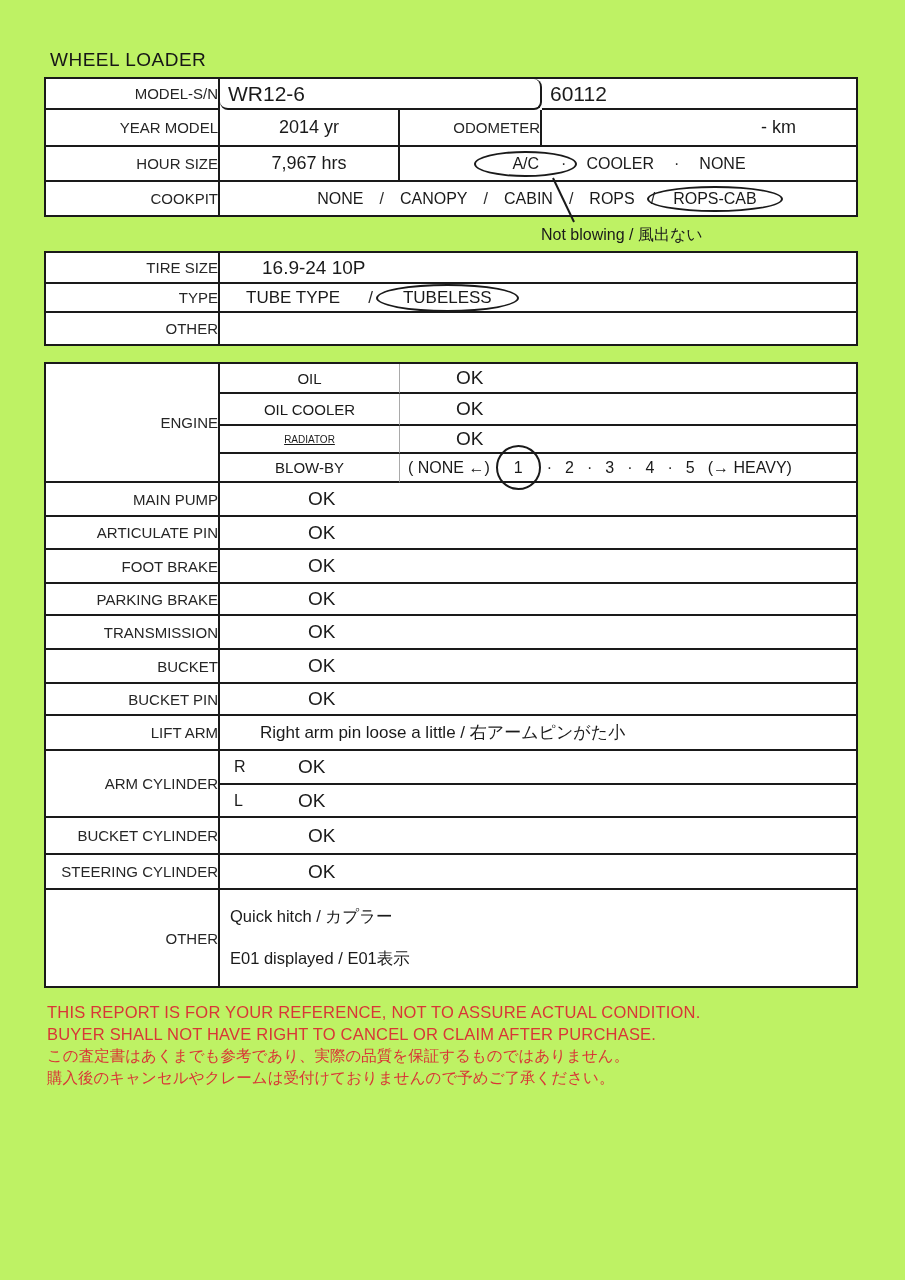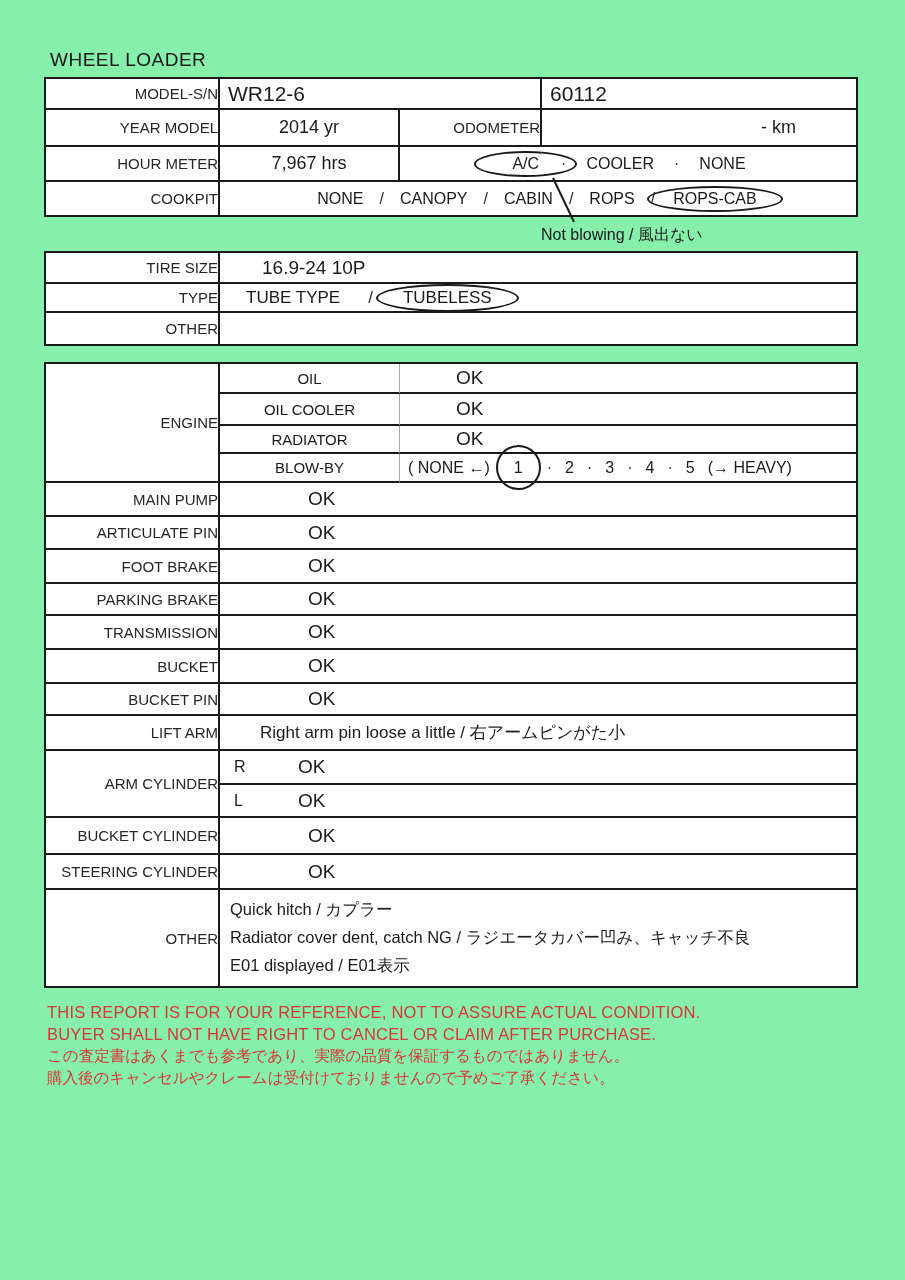--- a/index.html
+++ b/index.html
@@ -1,38 +1,38 @@
 <!DOCTYPE html>
 <html><head>
 <meta charset="utf-8">
 <style>
   html,body{margin:0;padding:0;background:#fff;}
   .page{
-    position:relative;width:905px;height:1280px;background:#86efac;overflow:hidden;
+    position:relative;width:905px;height:1280px;background:#bef264;overflow:hidden;
     font-family:"Liberation Sans","DejaVu Sans",sans-serif;color:#1a1a1a;
   }
   .overlay{position:absolute;left:0;top:0;width:905px;height:1280px;pointer-events:none;z-index:5;}
   .title{position:absolute;left:50px;top:49px;font-size:19px;letter-spacing:.5px;color:#161616;}
 
   .tbl{position:absolute;left:44px;width:810px;border:2px solid #1a1a1a;display:grid;background:#fff;}
   .t1{top:77px;grid-template-columns:174px 180px 142px 1fr;grid-template-rows:31px 37px 35px 33px;}
   .t2{top:251px;grid-template-columns:174px 1fr;grid-template-rows:31px 29px 31px;}
   .t3{top:362px;grid-template-columns:174px 180px 1fr;
       grid-template-rows:30px 32px 28px 29px 34px 33px 34px 32px 34px 34px 32px 35px 34px 33px 37px 35px 96px;}
 
   .c{display:flex;align-items:center;min-width:0;}
   .br{border-right:2px solid #1a1a1a;}
   .brl{border-right:1.5px solid #a9a9a9;}
   .bb{border-bottom:2px solid #1a1a1a;}
   .lab{justify-content:flex-end;padding-right:0;font-size:15px;color:#262626;white-space:nowrap;}
   .ctr{justify-content:center;}
   .big{font-size:21px;padding-left:8px;}
   .mid{font-size:18px;}
   .ok{font-size:19px;}
-  .cs24{grid-column:2/4;}.cs25{grid-column:2/5;}.cs35{grid-column:3/5;}.cs23t3{grid-column:2/4;}
+  .cs24{grid-column:2/4;border-radius:8px;}.cs25{grid-column:2/5;}.cs35{grid-column:3/5;}.cs23t3{grid-column:2/4;}
   .rs14{grid-row:1/5;}.rs2{grid-row:span 2;}
 
   .gap20{gap:20px;}.gap16{gap:16px;}.gap13{gap:13px;}
   .opts{display:flex;align-items:center;font-size:16px;white-space:nowrap;}
   .sep{color:#2a2a2a;}
 
   .circled{border:2.5px solid #1a1a1a;border-radius:50%;position:relative;z-index:2;}
   .c-ac{padding:2px 36px;margin:-2px -36px;}
   .c-ropscab{padding:2px 24px;margin:-2px -24px;}
   .c-tubeless{padding:2px 25px;margin:-2px -25px;}
@@ -70,21 +70,21 @@
   <div class="tbl t1">
     <div class="c lab br bb">MODEL-S/N</div>
     <div class="c big br bb cs24">WR12-6</div>
     <div class="c big bb">60112</div>
 
     <div class="c lab br bb">YEAR MODEL</div>
     <div class="c mid ctr br bb">2014 yr</div>
     <div class="c lab br bb">ODOMETER</div>
     <div class="c mid bb" style="justify-content:flex-end;padding-right:60px;">- km</div>
 
-    <div class="c lab br bb">HOUR METER</div>
+    <div class="c lab br bb">HOUR SIZE</div>
     <div class="c mid ctr br bb">7,967 hrs</div>
     <div class="c ctr bb cs35 opts gap20">
       <span class="circled c-ac">A/C</span>
       <span class="sep">·</span>
       <span>COOLER</span>
       <span class="sep">·</span>
       <span>NONE</span>
     </div>
 
     <div class="c lab br">COOKPIT</div>
@@ -121,21 +121,21 @@
   <div class="tbl t3">
 
     <div class="c lab br bb rs14">ENGINE</div>
 
     <div class="c ctr brl bb" style="font-size:15px;">OIL</div>
     <div class="c ok bb pl56">OK</div>
 
     <div class="c ctr brl bb" style="font-size:15px;">OIL COOLER</div>
     <div class="c ok bb pl56">OK</div>
 
-    <div class="c ctr brl bb" style="font-size:15px;">RADIATOR</div>
+    <div class="c ctr brl bb" style="font-size:10px;text-decoration:underline;">RADIATOR</div>
     <div class="c ok bb pl56">OK</div>
 
     <div class="c ctr brl bb" style="font-size:15px;">BLOW-BY</div>
     <div class="c bb pl8 opts gap13">
       <span>( NONE ←)</span>
       <span class="circled-num">1</span>
       <span class="sep">·</span>
       <span>2</span>
       <span class="sep">·</span>
       <span>3</span>
@@ -182,21 +182,20 @@
 
     <div class="c lab br bb">BUCKET CYLINDER</div>
     <div class="c ok bb pl88 cs23t3">OK</div>
 
     <div class="c lab br bb">STEERING CYLINDER</div>
     <div class="c ok bb pl88 cs23t3">OK</div>
 
     <div class="c lab br">OTHER</div>
     <div class="c other-lines cs23t3">
       <div class="ln">Quick hitch / カプラー</div>
-      <div class="ln">Radiator cover dent, catch NG / ラジエータカバー凹み、キャッチ不良</div>
       <div class="ln">E01 displayed / E01表示</div>
     </div>
   </div>
 
   <div class="disclaimer" style="color:#d93636;">
     <div class="en">THIS REPORT IS FOR YOUR REFERENCE, NOT TO ASSURE ACTUAL CONDITION.</div>
     <div class="en">BUYER SHALL NOT HAVE RIGHT TO CANCEL OR CLAIM AFTER PURCHASE.</div>
     <div class="jp">この査定書はあくまでも参考であり、実際の品質を保証するものではありません。</div>
     <div class="jp">購入後のキャンセルやクレームは受付けておりませんので予めご了承ください。</div>
   </div>

